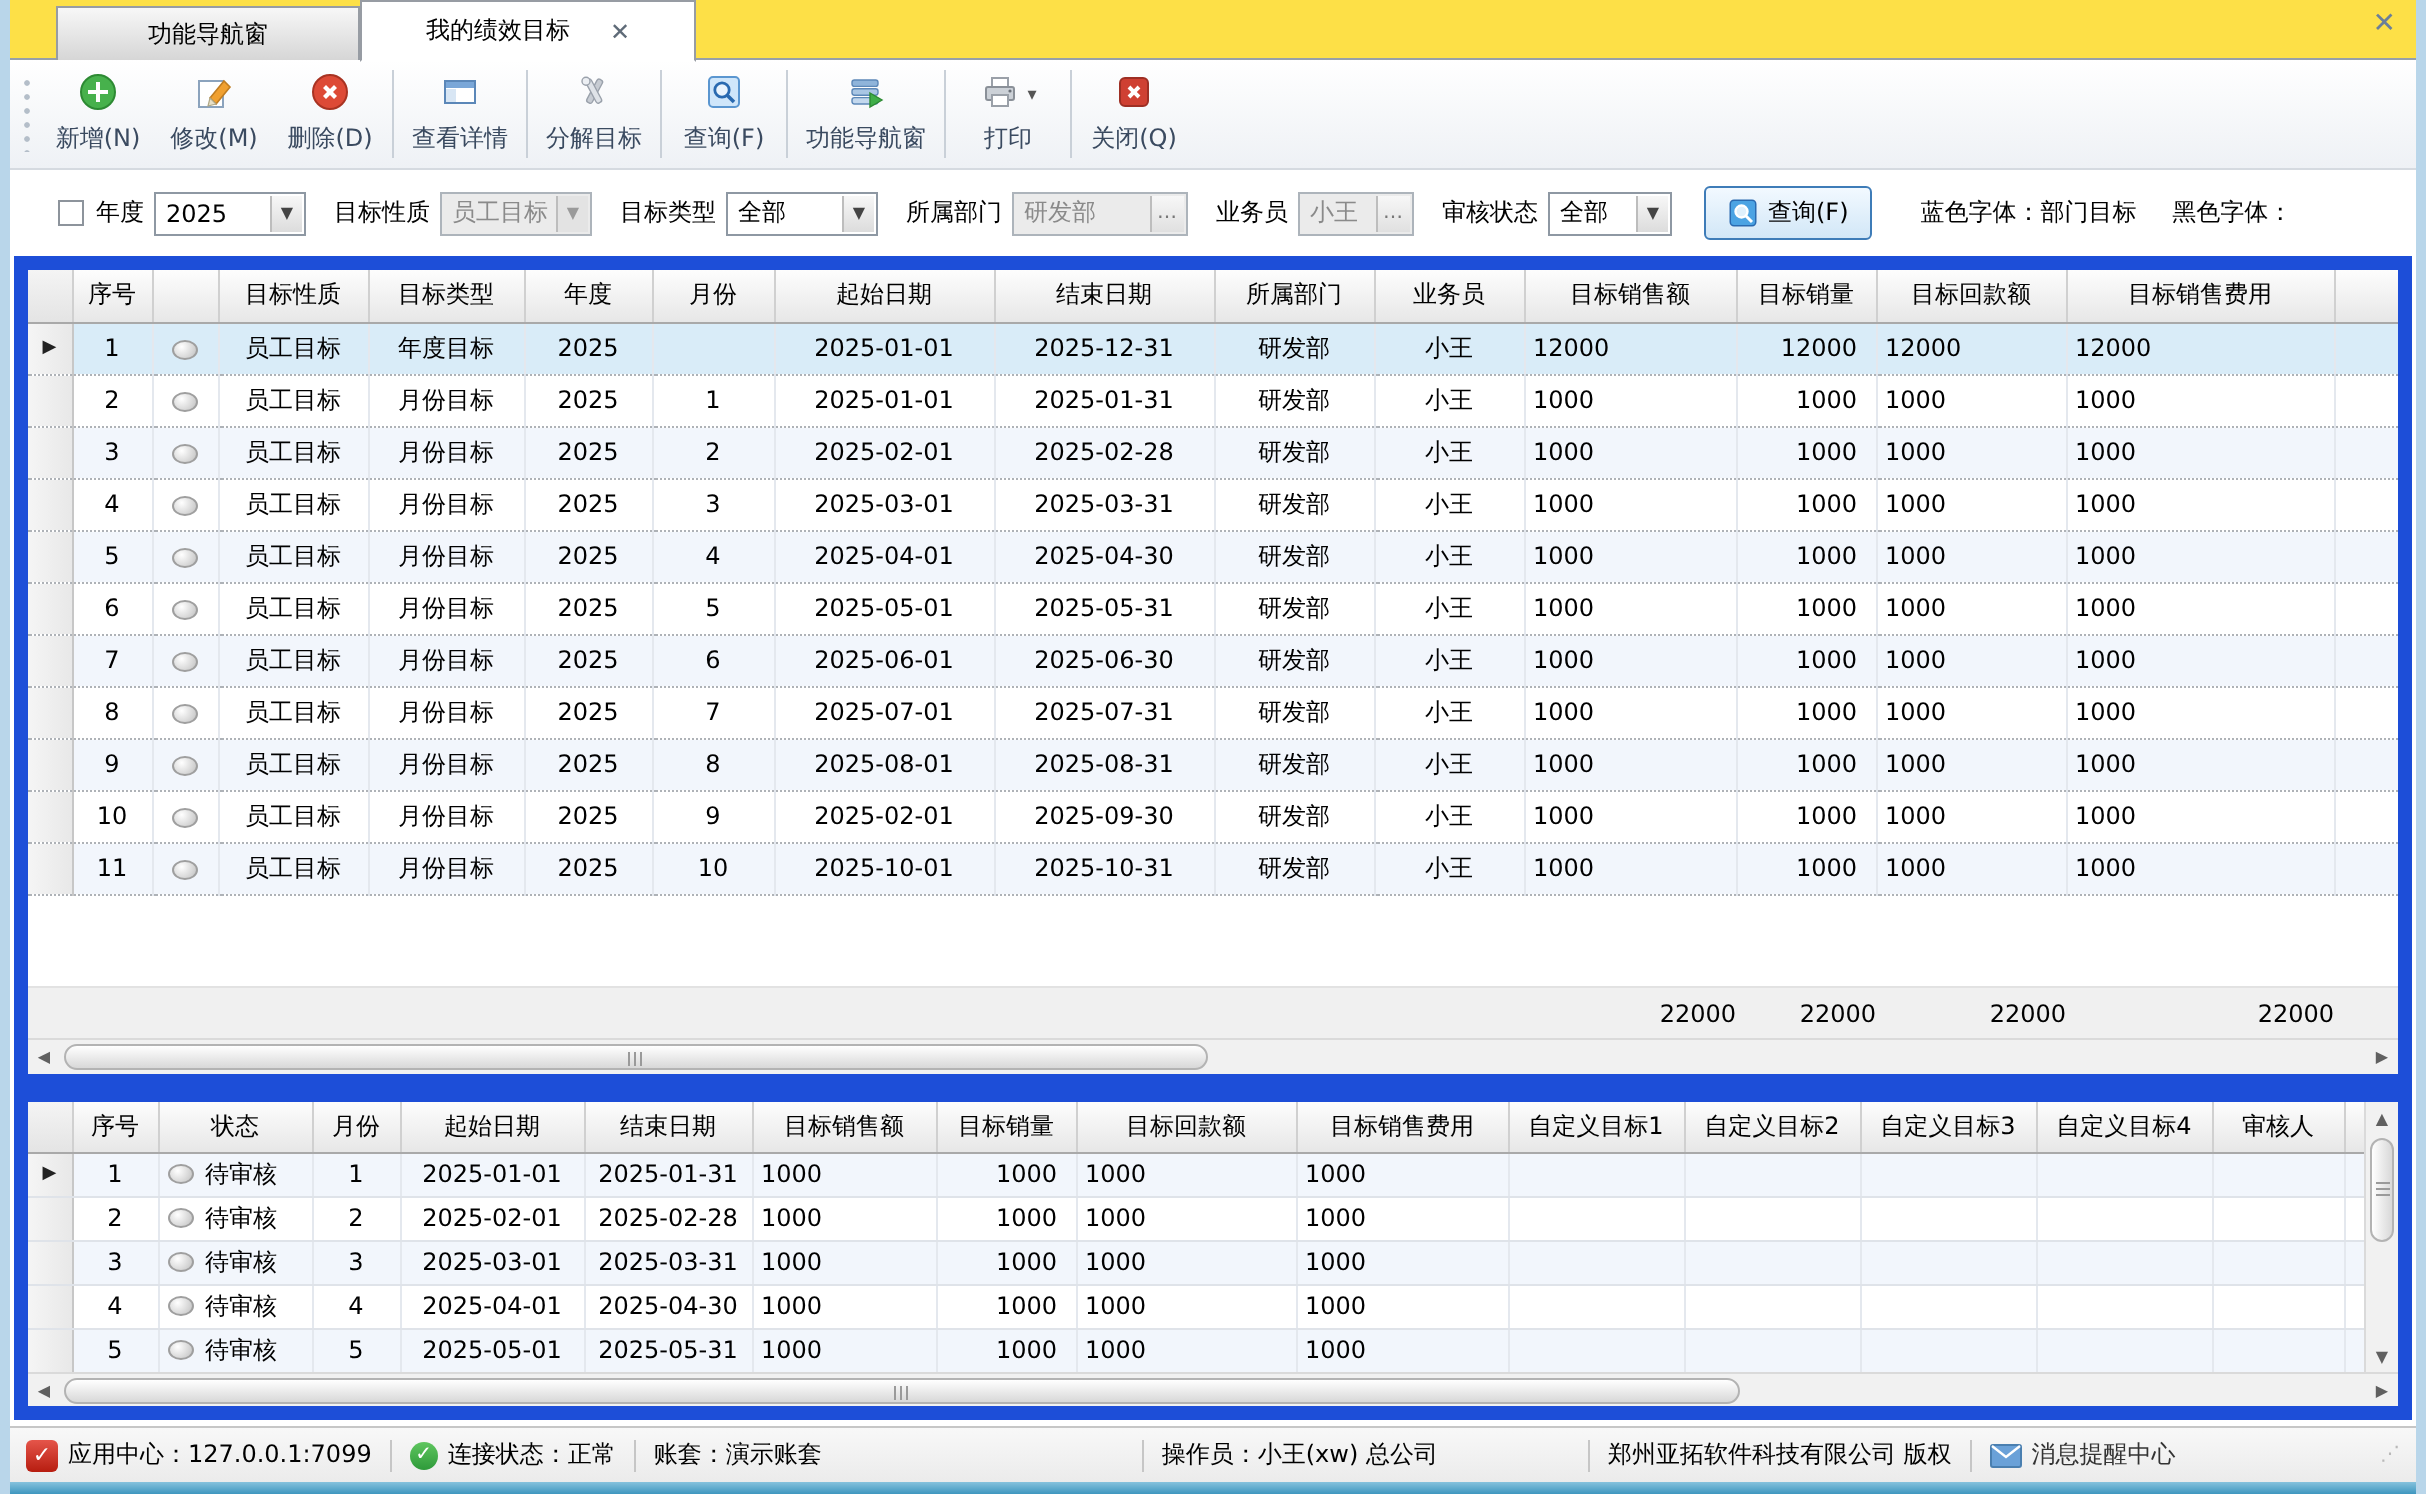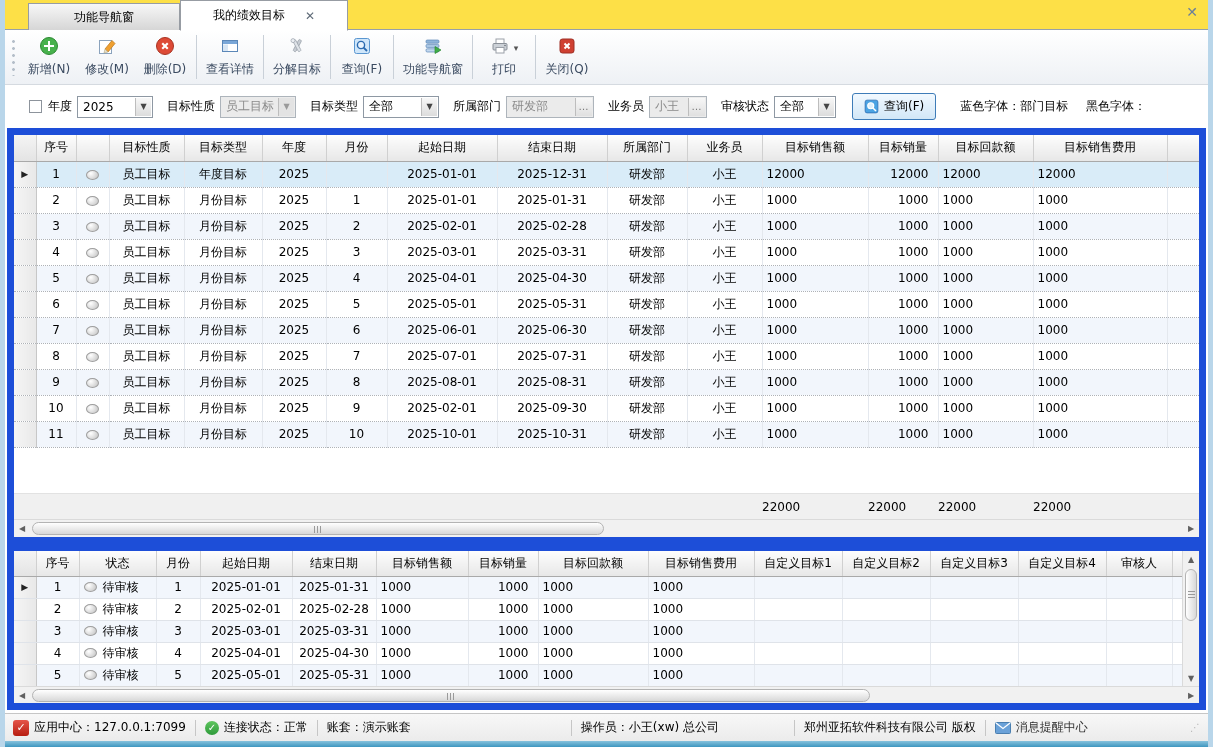--- a/index.html
+++ b/index.html
@@ -78,21 +78,21 @@
     text-align:center; color:#222; font-size:9px; padding:0 !important; }
   tr.alt td:not(.rowsel) { background:#f2f6fc; }
   tr.cur td:not(.rowsel) { background:#d9ecf8; border-top:1px dotted #50626f; border-bottom:1px dotted #50626f; }
   .ac { text-align:center; } .al { text-align:left; } .ar { text-align:right; padding-right:9px !important; }
   .ball { display:inline-block; width:13px; height:10px; border-radius:50%;
     background:radial-gradient(circle at 35% 30%, #ffffff, #dcdcdc 55%, #bfbfbf); border:1px solid #9f9f9f;
     vertical-align:middle; }
   .statxt { margin-left:6px; vertical-align:middle;font-family:Liberation Mono, monospace; }
 
   .summary { height:26px; background:#f0f0f0; border-top:1px solid #e2e2e2; position:relative; }
-  .summary span { position:absolute; top:0; height:26px; line-height:26px; text-align:left; }
+  .summary span { position:absolute; top:0; height:26px; line-height:26px; text-align:right; }
 
   
   .hscroll { height:18px; background:#f1f1f1; border-top:1px solid #dadada; position:relative; }
   .hs-arrow { position:absolute; top:0; width:16px; height:100%; display:flex; align-items:center;
     justify-content:center; color:#606060; font-size:8px; }
   .hs-thumb { position:absolute; top:2px; height:13px; background:linear-gradient(#ffffff,#d8d8d8);
     border:1px solid #b3b3b3; border-radius:7px; }
   .hs-thumb::after { content:''; position:absolute; left:50%; top:3px; width:9px; height:7px; margin-left:-4px;
     background:repeating-linear-gradient(90deg,#9a9a9a 0 1px,transparent 1px 3px); }
   .vscroll { position:absolute; top:0; right:0; width:17px; background:#f1f1f1; border-left:1px solid #dadada; }

